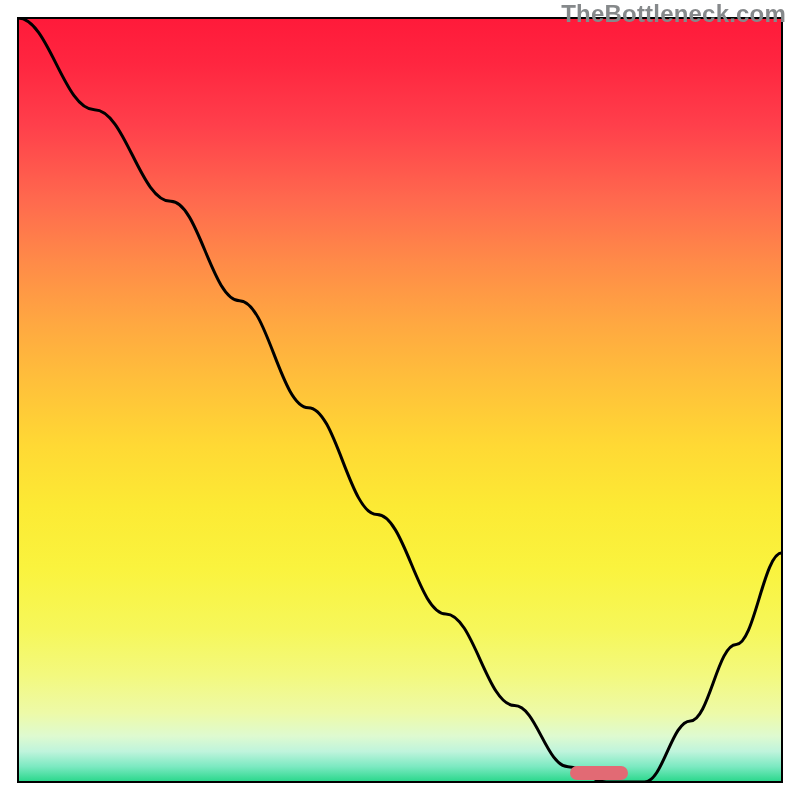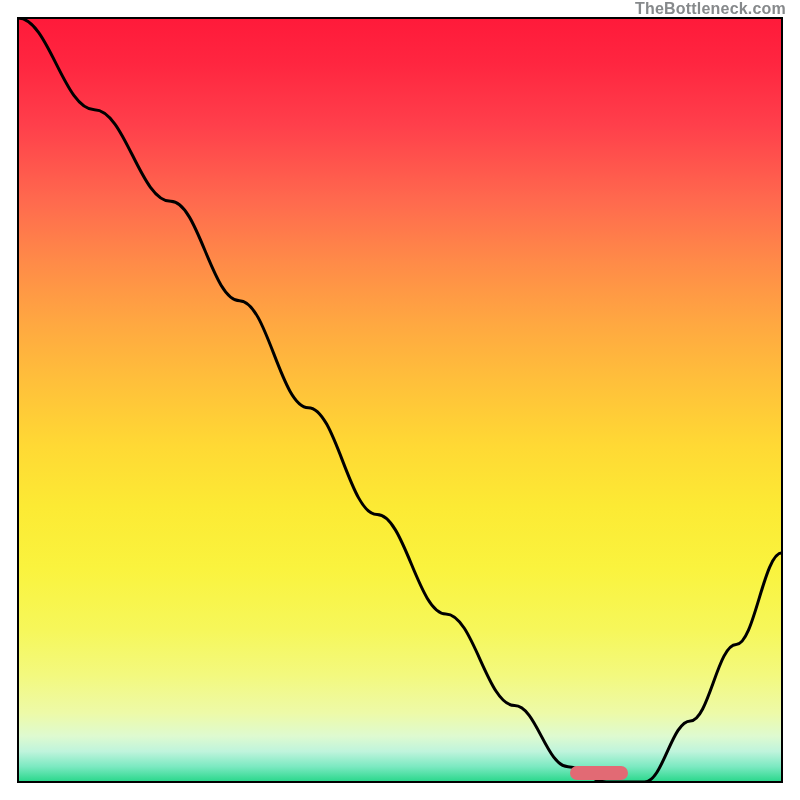--- a/index.html
+++ b/index.html
@@ -40,21 +40,21 @@
     position: absolute;
     width: 58px; height: 14px;
     left: 570px; top: 766px;
     background: #e26a74;
     border-radius: 7px;
   }
   .wm {
     position: absolute;
     top: 0px; right: 14px;
     font-family: Arial, Helvetica, sans-serif;
-    font-size: 16px;
+    font-size: 24px;
     font-weight: 600;
     color: #86898b;
     letter-spacing: 0.2px;
   }
 </style>
 </head>
 <body>
 <div class="wrap">
 
   <div class="gradient"></div>

